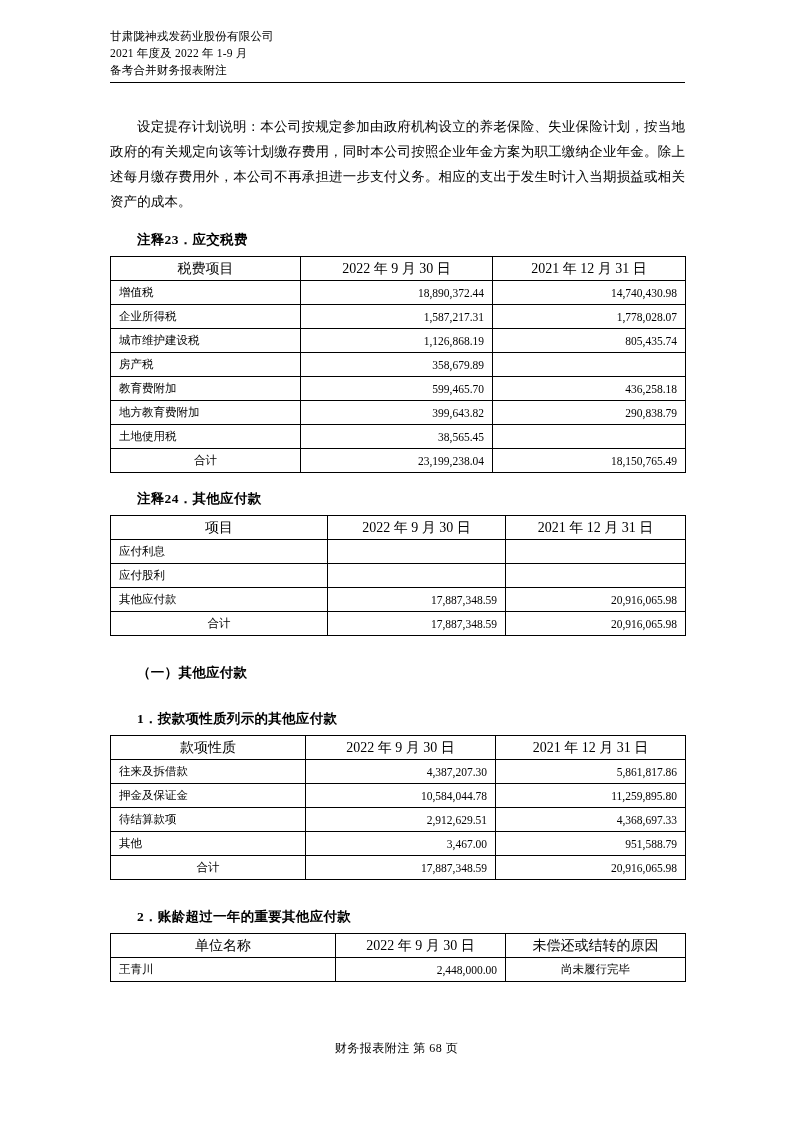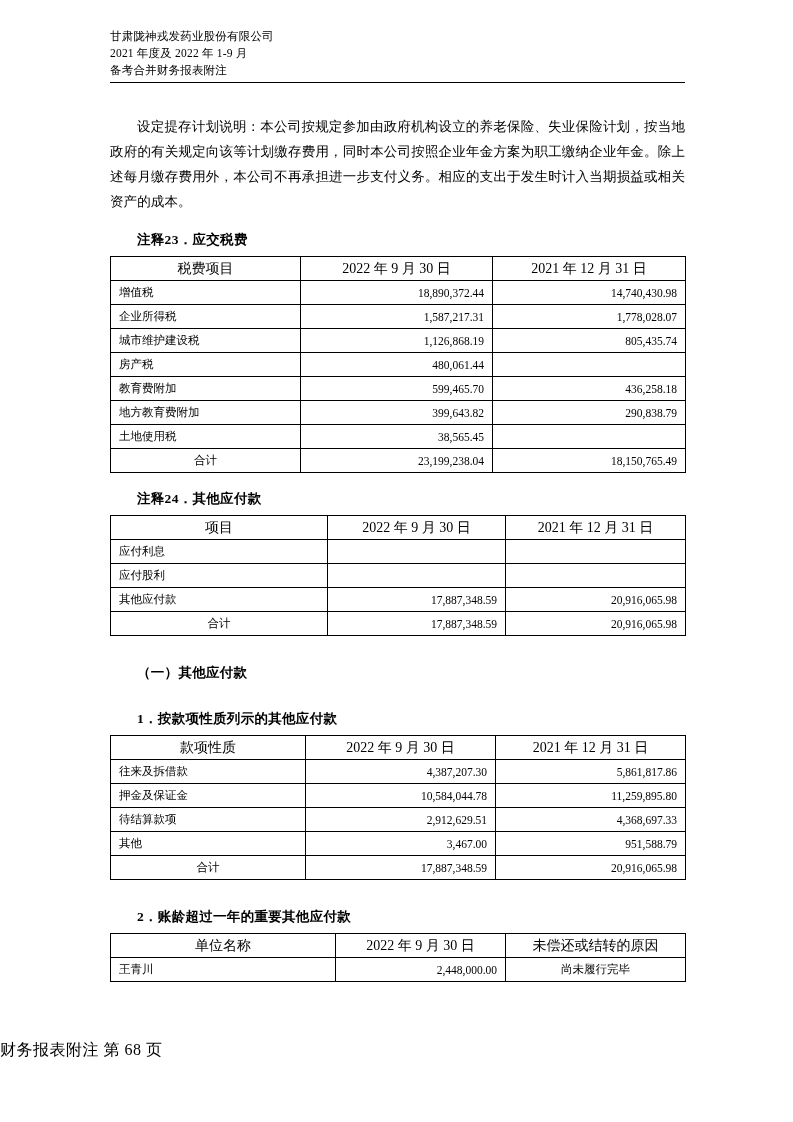--- a/index.html
+++ b/index.html
@@ -92,21 +92,22 @@
     margin-top: 13px;
     padding-left: 27px;
     letter-spacing: 0.1px;
   }
 
   .footer {
     position: absolute;
     left: 0;
     right: 0;
     top: 1040px;
-    font-size: 16px;
+    text-align: center;
+    font-size: 12px;
     letter-spacing: 0.5px;
   }
 </style>
 </head>
 <body>
 
 <div class="page">
   <div class="content">
 
     <div class="doc-header">
@@ -141,21 +142,21 @@
           <td class="num">1,587,217.31</td>
           <td class="num">1,778,028.07</td>
         </tr>
         <tr>
           <td class="label">城市维护建设税</td>
           <td class="num">1,126,868.19</td>
           <td class="num">805,435.74</td>
         </tr>
         <tr>
           <td class="label">房产税</td>
-          <td class="num">480,061.44</td>
+          <td class="num">358,679.89</td>
           <td class="num"></td>
         </tr>
         <tr>
           <td class="label">教育费附加</td>
           <td class="num">599,465.70</td>
           <td class="num">436,258.18</td>
         </tr>
         <tr>
           <td class="label">地方教育费附加</td>
           <td class="num">399,643.82</td>

